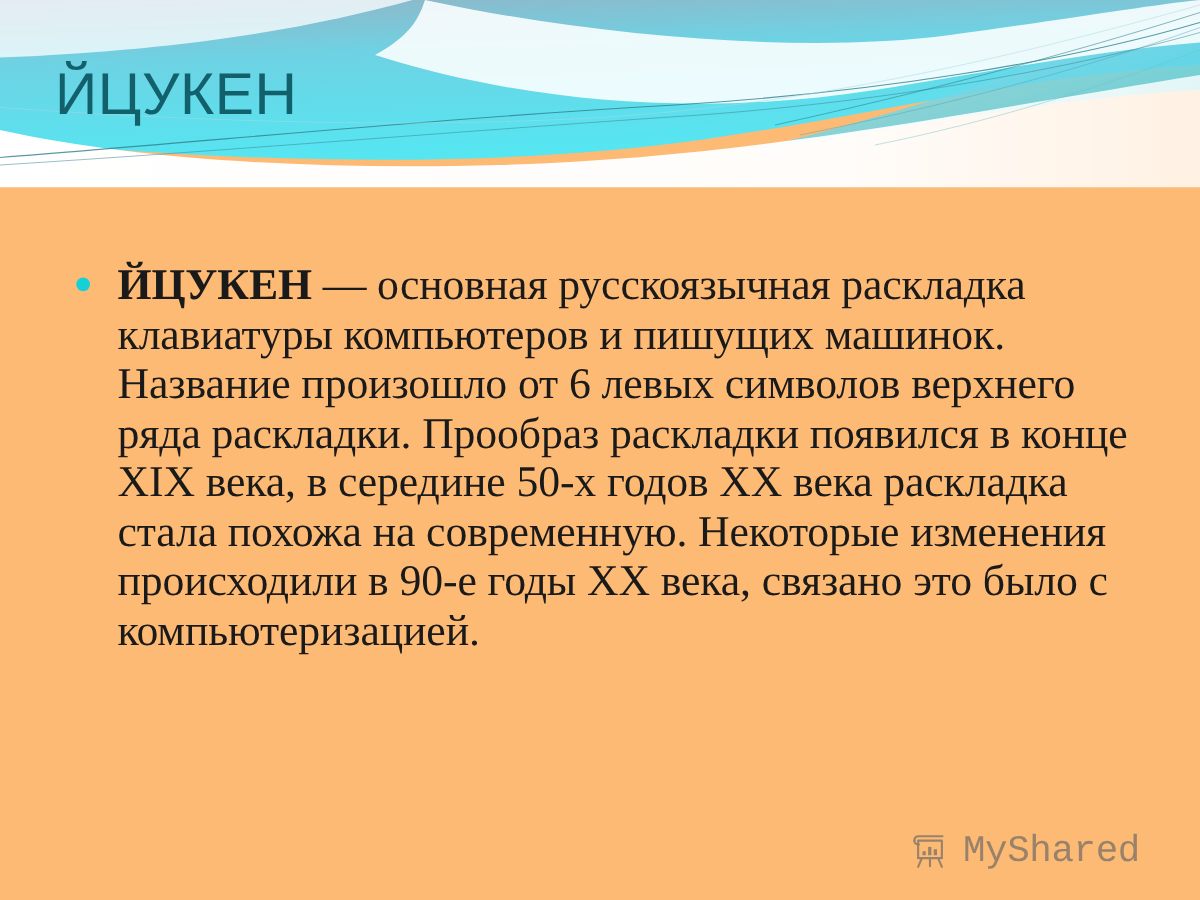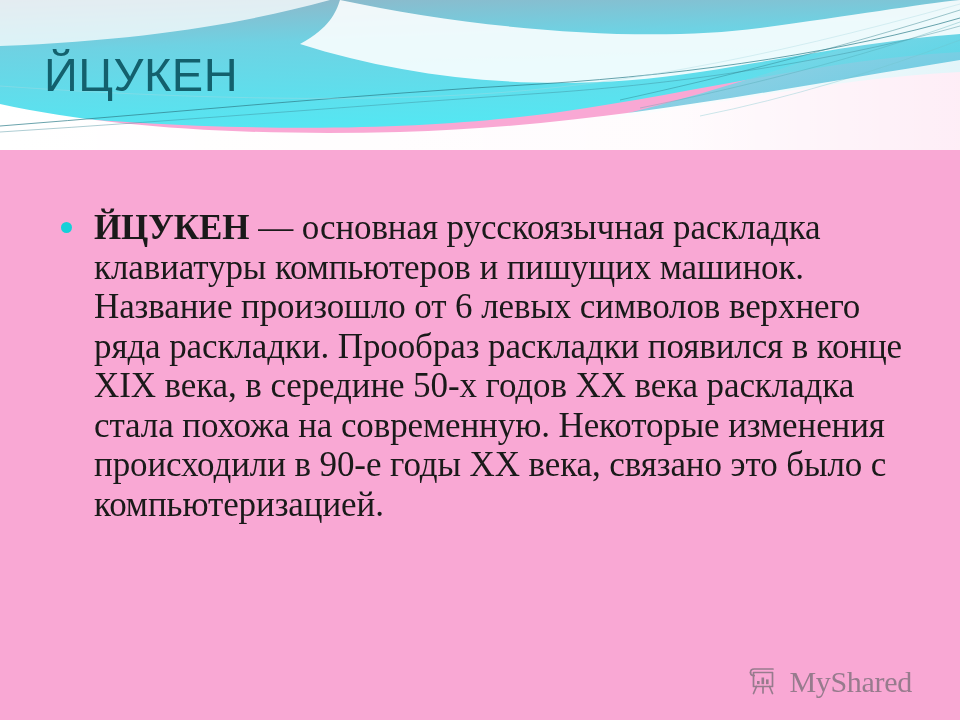--- a/index.html
+++ b/index.html
@@ -10,21 +10,21 @@
   }
   body {
     font-family: "Liberation Serif", "DejaVu Serif", serif;
   }
 
   #slide {
     position: relative;
     width: 960px;
     height: 720px;
     overflow: hidden;
-    background: #f9a8d4;
+    background: #fdba74;
   }
 
   
   .header-art {
     position: absolute;
     left: 0;
     top: 0;
     width: 960px;
     height: 150px;
     overflow: hidden;
@@ -88,21 +88,21 @@
     align-items: center;
     gap: 9px;
     opacity: 0.62;
   }
   .watermark .wm-icon {
     display: block;
     width: 34px;
     height: 32px;
   }
   .watermark .wm-text {
-    font-family: Liberation Serif, serif;
+    font-family: Liberation Mono, monospace;
     font-size: 30px;
     font-weight: 400;
     color: #5c6063;
     letter-spacing: -0.3px;
     line-height: 1;
   }
 </style>
 </head>
 <body>
 

